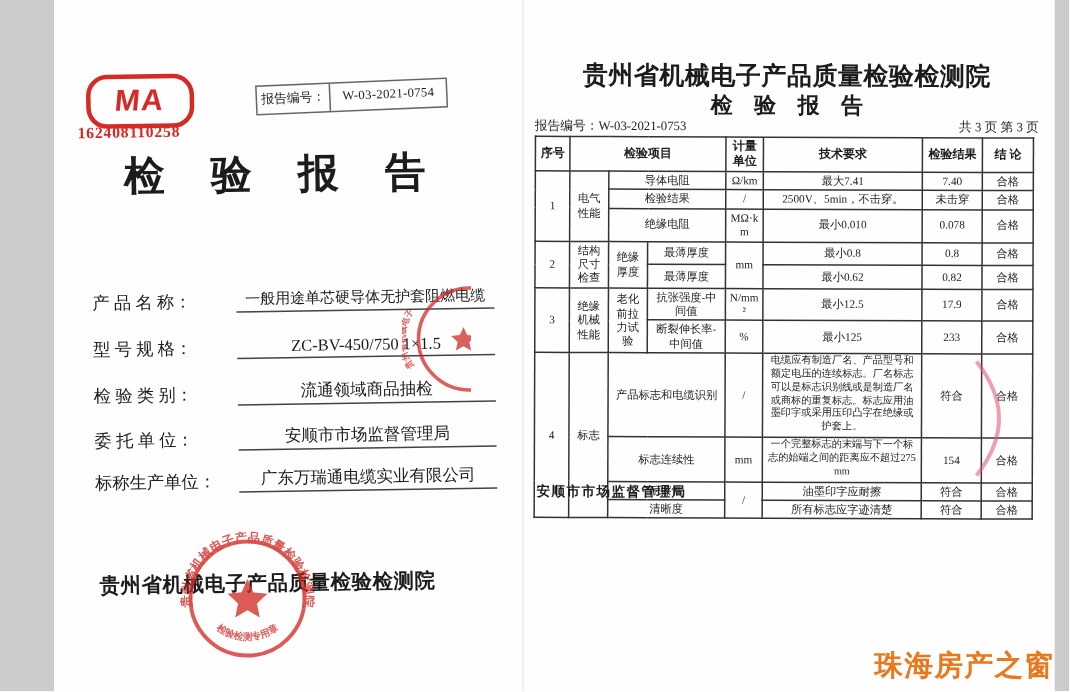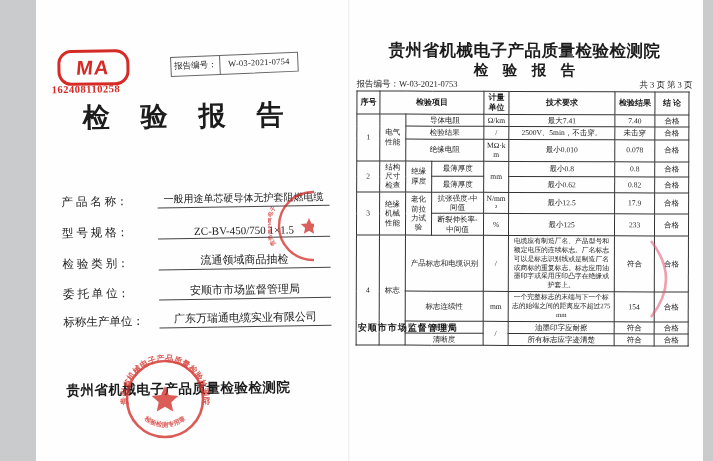--- a/index.html
+++ b/index.html
@@ -250,14 +250,15 @@
 
       <div id="footer-note">安顺市市场监督管理局</div>
     </div>
 
     <svg class="sealsvg" style="left:295px;top:238px;opacity:0.55;" width="50" height="82" viewBox="0 0 50 82">
       <path d="M 6 3 Q 36 41 6 79" fill="none" stroke="#e05570" stroke-width="2.6"></path>
     </svg>
   </div>
 
   <div id="watermark">
+    <div id="wm-title">珠海房产之窗</div>
   </div>
 </div>
 
 </body></html>

